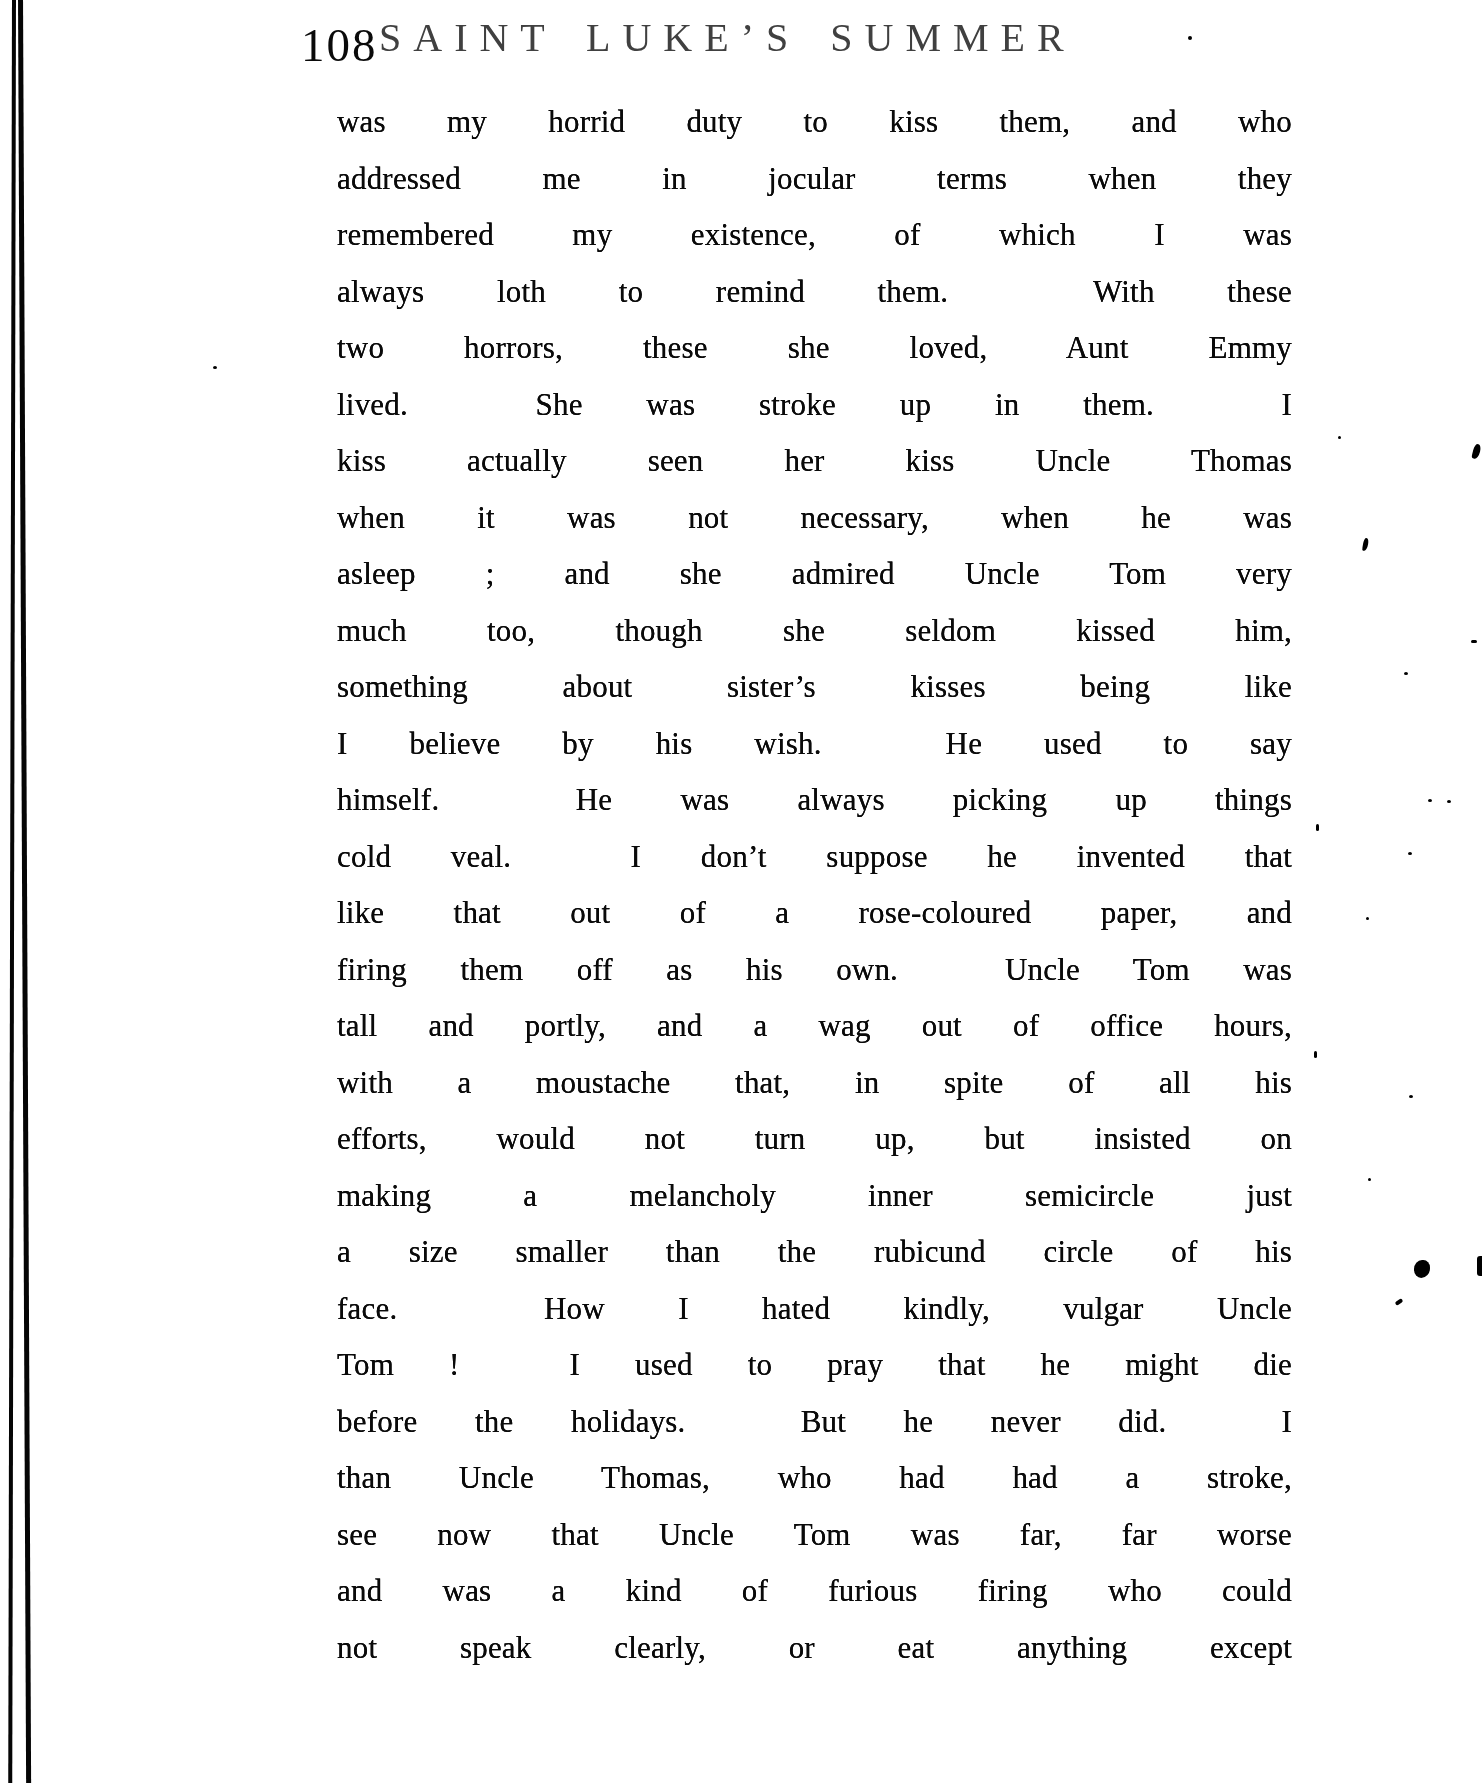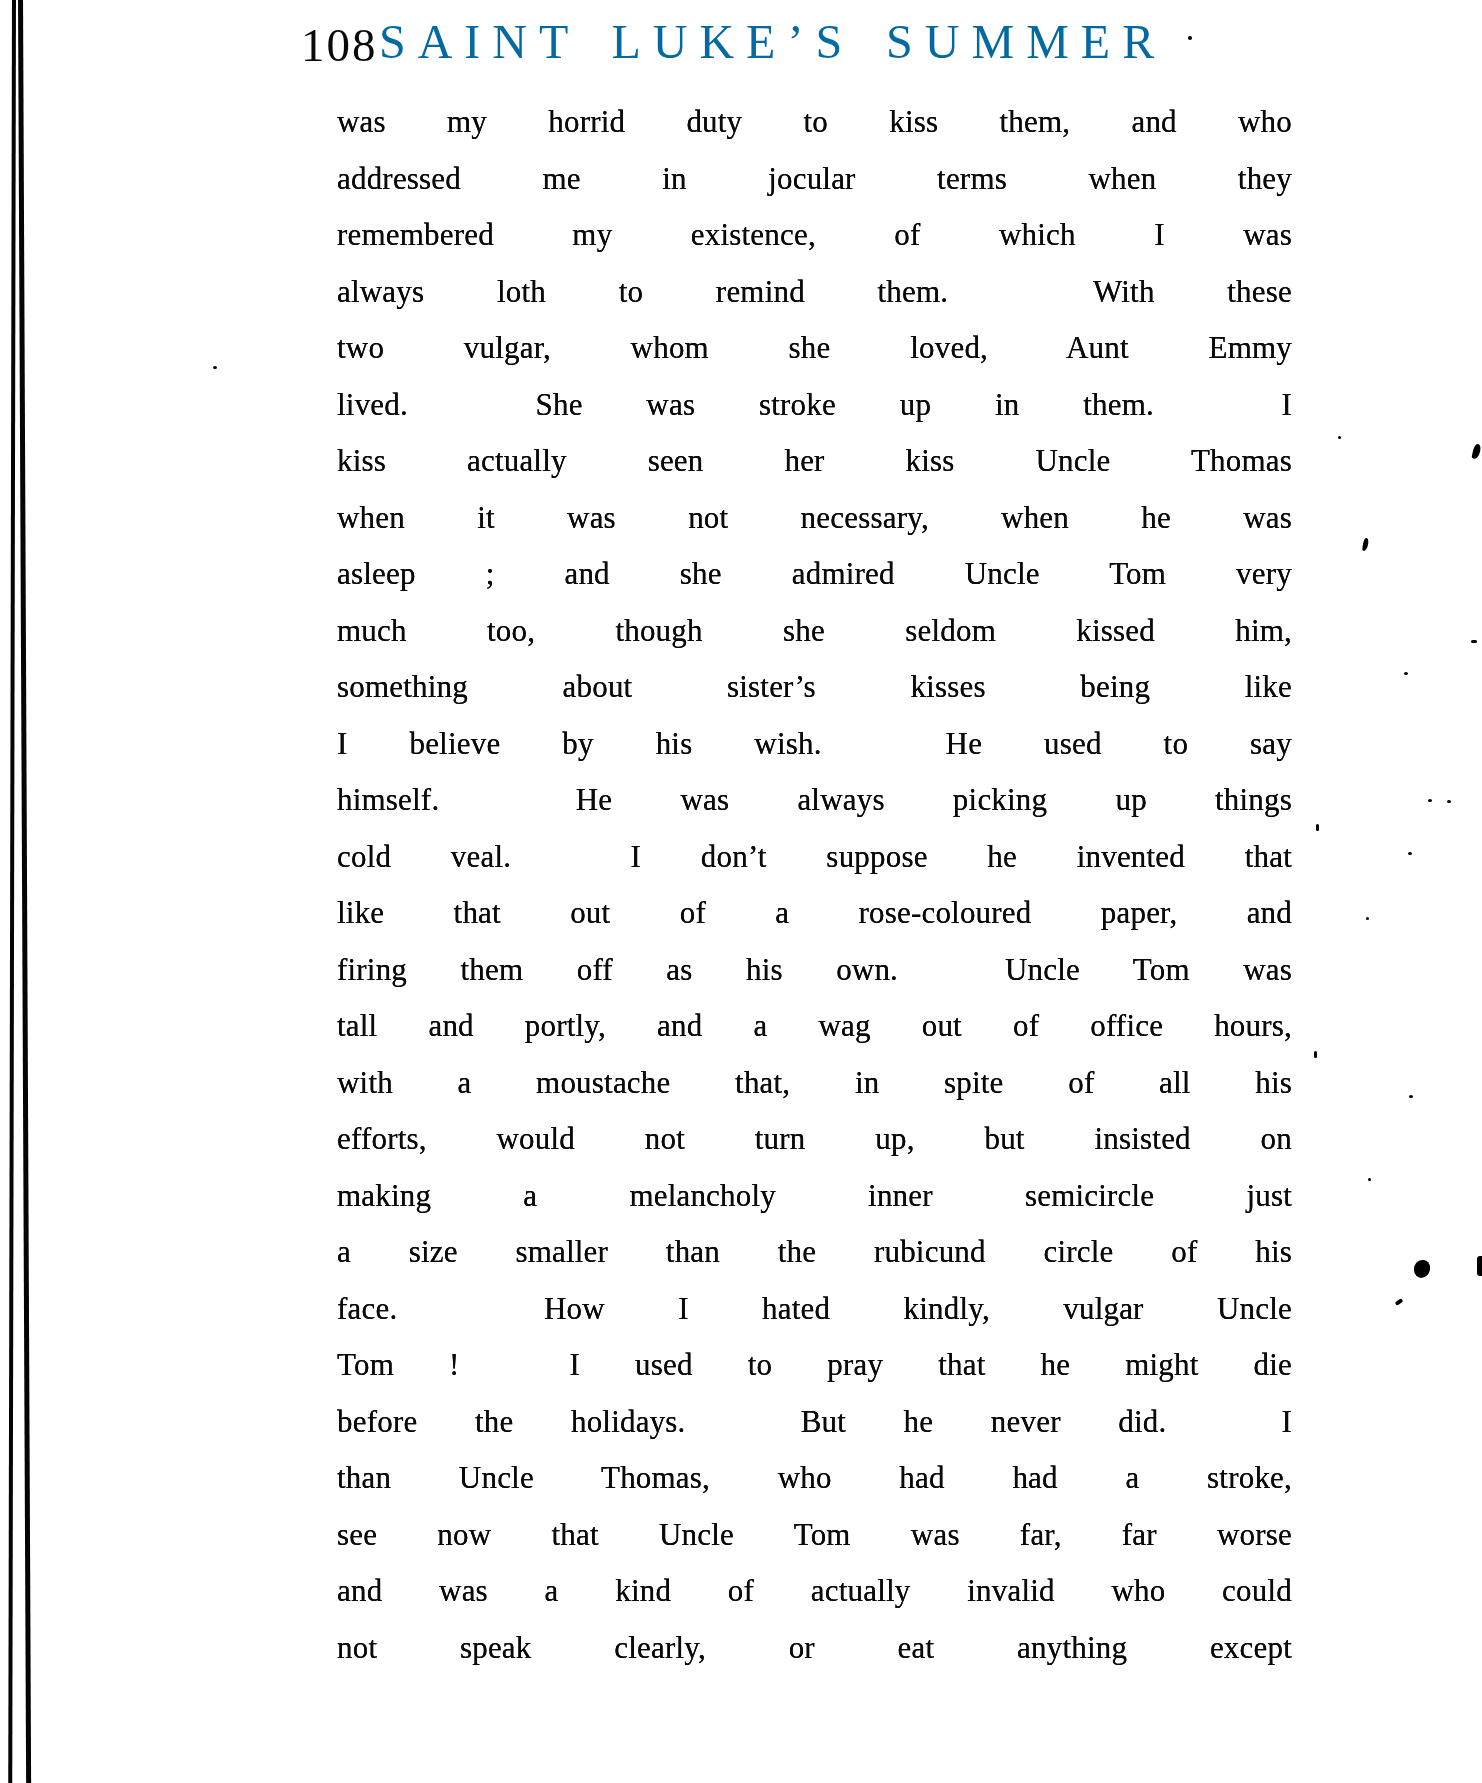--- a/index.html
+++ b/index.html
@@ -49,25 +49,25 @@
     top: 8px;
     font-size: 47px;
     letter-spacing: 2px;
     font-feature-settings: "onum" 1;
     color: #0a0a0a;
   }
   .header-title {
     position: absolute;
     left: 379px;
     top: 4px;
-    font-size: 48px;
+    font-size: 40px;
     letter-spacing: 12px;
     word-spacing: 8px;
     white-space: nowrap;
-    color: #0369a1;
+    color: #404040;
   }
   
   .text-block {
     position: absolute;
     left: 337px;
     top: 94px;
     width: 955px;
   }
   .text-line {
     font-size: 31px;
@@ -103,21 +103,21 @@
   <div class="running-header">
     <span class="page-number">108</span>
     <span class="header-title">SAINT LUKE’S SUMMER</span>
   </div>
 
   <div class="text-block">
     <div class="text-line">was my horrid duty to kiss them, and who</div>
     <div class="text-line">addressed me in jocular terms when they</div>
     <div class="text-line">remembered my existence, of which I was</div>
     <div class="text-line">always loth to remind them.  With these</div>
-    <div class="text-line">two vulgar, whom she loved, Aunt Emmy</div>
+    <div class="text-line">two horrors, these she loved, Aunt Emmy</div>
     <div class="text-line">lived.  She was stroke up in them.  I</div>
     <div class="text-line">kiss actually seen her kiss Uncle Thomas</div>
     <div class="text-line">when it was not necessary, when he was</div>
     <div class="text-line">asleep ; and she admired Uncle Tom very</div>
     <div class="text-line">much too, though she seldom kissed him,</div>
     <div class="text-line">something about sister’s kisses being like</div>
     <div class="text-line">I believe by his wish.  He used to say</div>
     <div class="text-line">himself.  He was always picking up things</div>
     <div class="text-line">cold veal.  I don’t suppose he invented that</div>
     <div class="text-line">like that out of a rose-coloured paper, and</div>
@@ -125,21 +125,21 @@
     <div class="text-line">tall and portly, and a wag out of office hours,</div>
     <div class="text-line">with a moustache that, in spite of all his</div>
     <div class="text-line">efforts, would not turn up, but insisted on</div>
     <div class="text-line">making a melancholy inner semicircle just</div>
     <div class="text-line">a size smaller than the rubicund circle of his</div>
     <div class="text-line">face.  How I hated kindly, vulgar Uncle</div>
     <div class="text-line">Tom !  I used to pray that he might die</div>
     <div class="text-line">before the holidays.  But he never did.  I</div>
     <div class="text-line">than Uncle Thomas, who had had a stroke,</div>
     <div class="text-line">see now that Uncle Tom was far, far worse</div>
-    <div class="text-line">and was a kind of actually invalid who could</div>
+    <div class="text-line">and was a kind of furious firing who could</div>
     <div class="text-line">not speak clearly, or eat anything except</div>
   </div>
 
   <div class="speck" style="left:1188px; top:36px;  width:4px;  height:4px;"></div>
   <div class="speck" style="left:1338px; top:436px; width:3px;  height:3px;"></div>
   <div class="speck comma" style="left:1473px; top:444px; width:7px;  height:15px;"></div>
   <div class="speck apos" style="left:1363px; top:538px; width:5px;  height:13px;"></div>
   <div class="speck dash" style="left:1471px; top:640px; width:6px;  height:3px;"></div>
   <div class="speck" style="left:1404px; top:672px; width:4px;  height:3px;"></div>
   <div class="speck" style="left:1428px; top:799px; width:4px;  height:3px;"></div>

